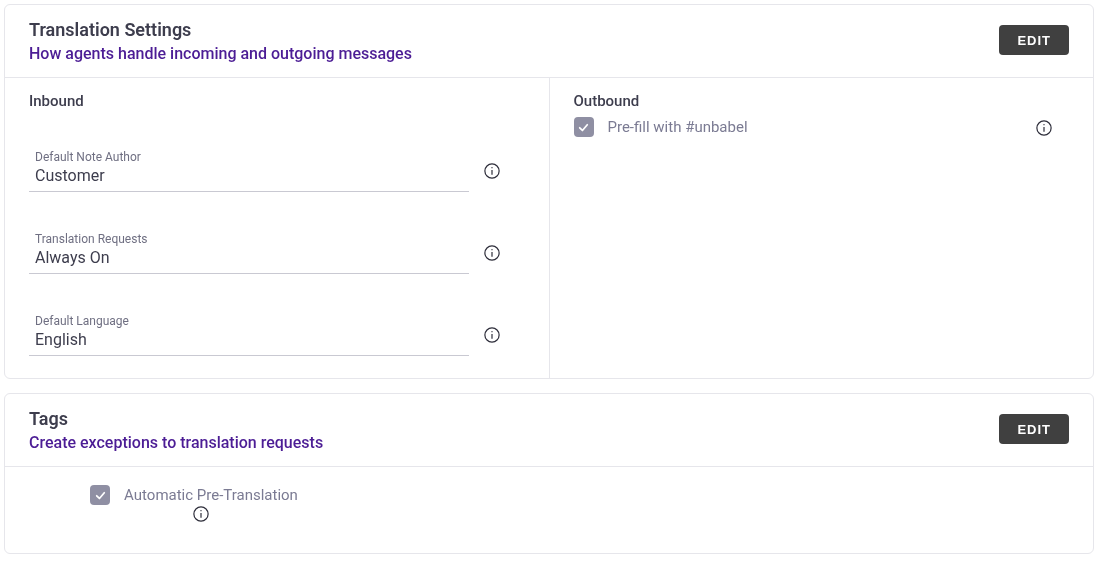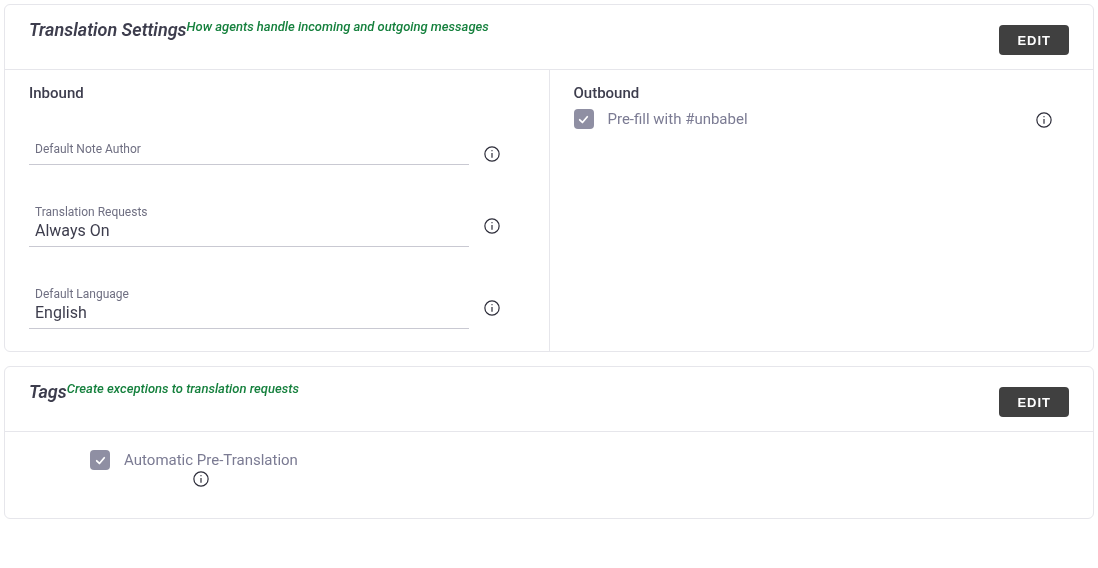--- a/index.html
+++ b/index.html
@@ -21,32 +21,31 @@
     }
     .card-header {
       display: flex;
       align-items: flex-start;
       justify-content: space-between;
       padding: 14px 24px 14px 24px;
       border-bottom: 1px solid #e6e6eb;
     }
     .card-header .titles {
       display: flex;
-      flex-direction: row;
-      font-style: italic;
+      flex-direction: column;
     }
     .card-title {
       font-size: 18px;
       font-weight: 600;
       color: #3d3d4d;
       margin-bottom: 4px;
     }
     .card-subtitle {
-      font-size: 13px;
-      color: #15803d;
+      font-size: 16px;
+      color: #4c1d95;
       font-weight: 500;
     }
     .edit-btn {
       background: #404040;
       color: #ffffff;
       border: none;
       border-radius: 4px;
       padding: 9px 18px 8px 18px;
       font-size: 13px;
       font-weight: 700;
@@ -165,20 +164,21 @@
     </div>
     <button class="edit-btn">EDIT</button>
   </div>
   <div class="card-body">
     <div class="col col-left">
       <div class="section-label">Inbound</div>
 
       <div class="field-block">
         <div class="field-wrap">
           <div class="field-label">Default Note Author</div>
+          <div class="field-value">Customer</div>
         </div>
         <span class="info-icon">
           <svg viewBox="0 0 24 24" fill="none" stroke="#2d2d3a" stroke-width="1.6">
               <circle cx="12" cy="12" r="9.5"></circle>
               <circle cx="12" cy="7.5" r="0.9" fill="#2d2d3a" stroke="none"></circle>
               <line x1="12" y1="10.5" x2="12" y2="17"></line>
             </svg>
         </span>
       </div>
 

